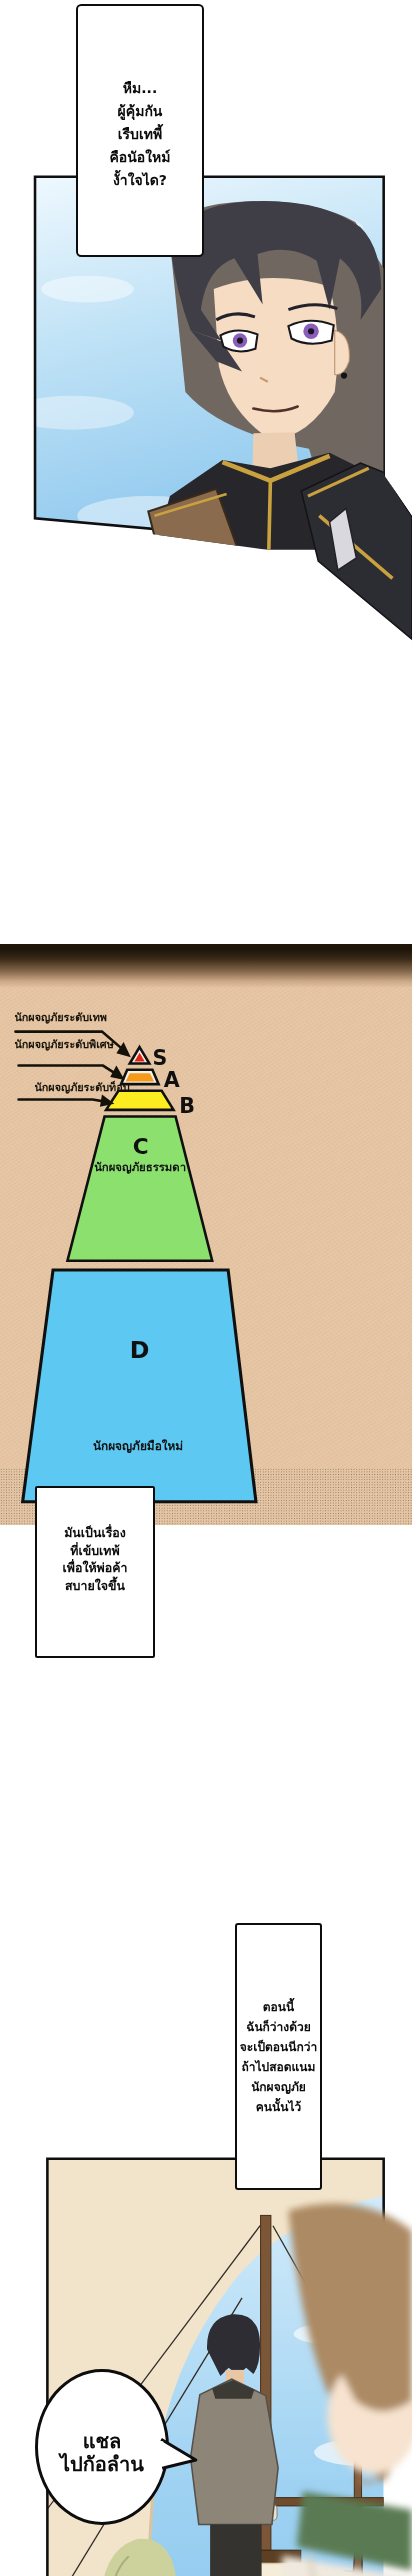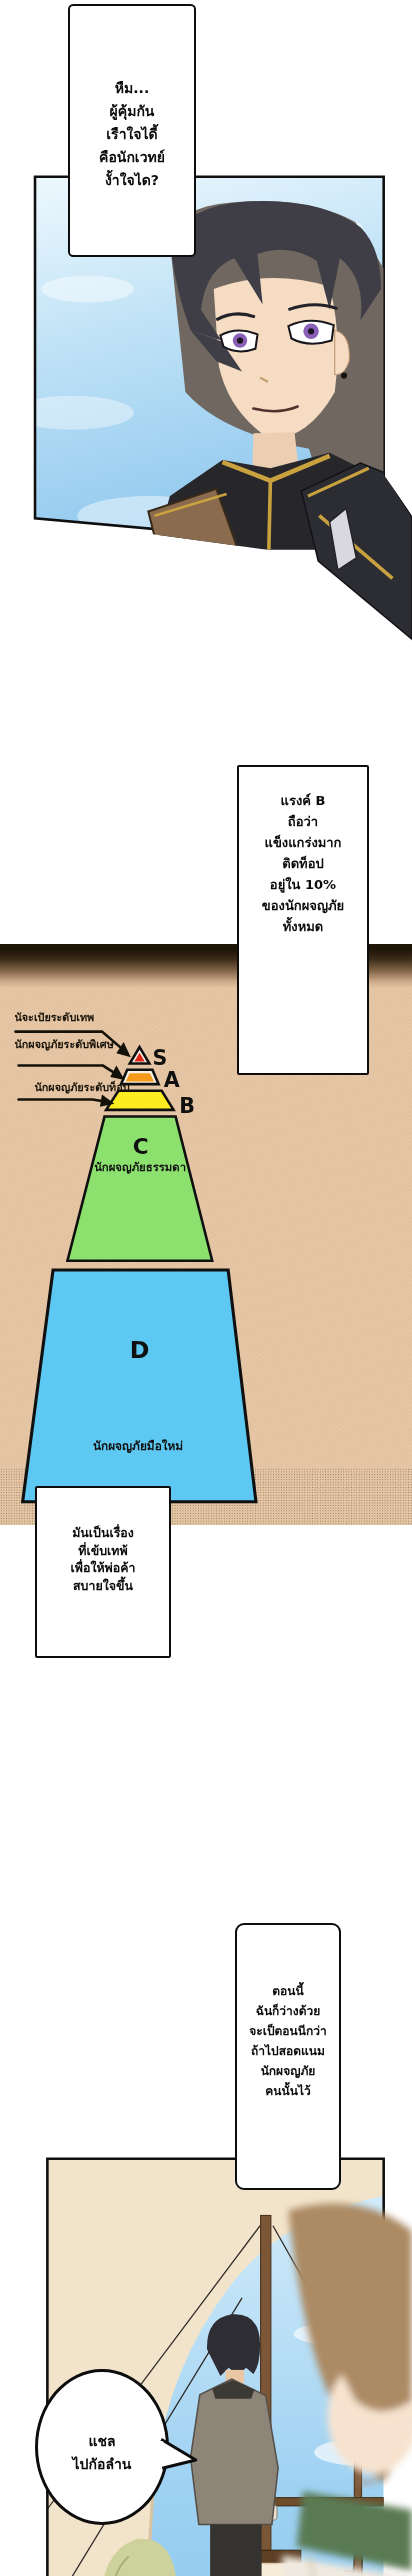--- a/index.html
+++ b/index.html
@@ -3,25 +3,25 @@
 <meta charset="utf-8">
 <style>
   html,body{margin:0;padding:0;background:#ffffff;}
   #page{position:relative;width:412px;height:4041px;background:#ffffff;overflow:hidden;
         font-family:"DejaVu Sans",sans-serif;}
   .abs{position:absolute;}
   svg{display:block;}
   .bubble{position:absolute;background:#ffffff;border:2.6px solid #0d0d0d;box-sizing:border-box;
           text-align:center;font-weight:bold;color:#0b0b0b;}
   .bubble .ln{display:block;}
-  .b1{left:68px;top:4.1px;width:128px;height:253px;border-radius:5.2px;font-size:14px;line-height:23px;padding-top:71px;}
+  .b1{left:76px;top:4.1px;width:128px;height:253px;border-radius:5.2px;font-size:14px;line-height:23px;padding-top:71px;}
   .b2{left:237px;top:765px;width:132px;height:310px;border-radius:2.1px;font-size:13px;line-height:21px;padding-top:23px;}
-  .b3{left:35px;top:1486px;width:136px;height:172px;border-radius:2.1px;font-size:12.4px;line-height:17.5px;padding-top:36px;}
-  .b4{left:235px;top:1923px;width:106px;height:267px;border-radius:9px;font-size:12px;line-height:20px;padding-top:56px;}
-  .b5{left:35px;top:2369px;width:134px;height:156px;border-radius:50%;border-width:3.1px;font-size:14px;line-height:23px;padding-top:58px;}
+  .b3{left:35px;top:1486px;width:120px;height:172px;border-radius:2.1px;font-size:12.4px;line-height:17.5px;padding-top:36px;}
+  .b4{left:235px;top:1923px;width:87px;height:267px;border-radius:3px;font-size:12px;line-height:20px;padding-top:72px;}
+  .b5{left:35px;top:2369px;width:134px;height:156px;border-radius:50%;border-width:3.1px;font-size:20px;line-height:23px;padding-top:58px;}
   .callout{position:absolute;left:14.4px;font-size:10.8px;font-weight:bold;color:#161208;white-space:nowrap;}
   .tan-panel{position:absolute;left:0;top:944px;width:412px;height:581px;background:#e5c5a3;}
   .tan-tex{position:absolute;inset:0;opacity:.5;background:
       repeating-linear-gradient(47deg, rgba(255,255,255,.07) 0 1px, rgba(0,0,0,0) 1px 3.6px),
       repeating-linear-gradient(-33deg, rgba(121,82,43,.08) 0 1px, rgba(0,0,0,0) 1px 3.1px);}
   .band-top{position:absolute;left:0;top:0;width:412px;height:44px;
       background:linear-gradient(180deg,#2a1d0f 0%,#1d1409 14%,#4a3односит20 0%,#3a2a18 34%,#8a6c4e 64%,#c9a787 84%,rgba(229,197,163,0) 100%);}
   .band-bot{position:absolute;left:0;top:524px;width:412px;height:57px;
       background:linear-gradient(180deg,rgba(229,197,163,0) 0%,#c9a787 28%,#7d6144 62%,#2a1c0e 92%,#150d05 100%);}
   .halftone{background-image:radial-gradient(rgba(0,0,0,.38) 0.5px, rgba(0,0,0,0) 0.8px);background-size:2.6px 2.6px;}
@@ -99,22 +99,22 @@
       <path d="M585,952 L700,898 L745,916 L800,1002 L800,1240 L618,1088 Z" fill="#2c2c33" stroke="#141418" stroke-width="3"></path>
       <path d="M620,1000 L762,1122" stroke="#c9a23f" stroke-width="7" fill="none"></path>
       <path d="M598,962 L716,908" stroke="#c9a23f" stroke-width="6" fill="none"></path>
       <polygon points="640,1012 672,986 692,1082 656,1106" fill="#d8d8de" stroke="#222228" stroke-width="3"></polygon>
     </g>
   </svg>
 
   <div class="bubble b1">
     <span class="ln">หืม...</span>
     <span class="ln">ผู้คุ้มกัน</span>
-    <span class="ln">เรืาใจไดี้</span>
-    <span class="ln">คือนักเวทย์</span>
+    <span class="ln">เรืบเทพี้</span>
+    <span class="ln">คือนัอใหม์</span>
     <span class="ln">งั้าใจได?</span>
   </div>
 
   <div class="tan-panel">
     <div class="tan-tex"></div>
     <div class="band-top halftone" style="background:linear-gradient(180deg,#201507 0%,#1d1409 12%,#3a2a18 34%,#8a6c4e 64%,#c9a787 84%,rgba(229,197,163,0) 100%);"></div>
     <div class="band-bot halftone"></div>
     <div class="wm">
       <div class="wm-logo">S</div>
       <div class="wm-text">anigliscans.com</div>
@@ -147,33 +147,24 @@
     <g stroke="#141208" stroke-width="5" fill="none" stroke-linecap="round">
       <path d="M30,2002 L198,2002 L240,2038"></path>
       <path d="M36,2068 L200,2068 L228,2086"></path>
       <path d="M36,2134 L180,2134 L204,2138"></path>
     </g>
     <polygon points="254,2052 226,2044 240,2022" fill="#141208"></polygon>
     <polygon points="242,2096 214,2090 226,2068" fill="#141208"></polygon>
     <polygon points="222,2142 194,2148 198,2124" fill="#141208"></polygon>
   </svg>
 
-  <div class="callout" style="top:1009px;">นัจะเปัยระดับเทพ</div>
+  <div class="callout" style="top:1009px;">นักผจญภัยระดับเทพ</div>
   <div class="callout" style="top:1036px;">นักผจญภัยระดับพิเศษ</div>
   <div class="callout" style="top:1079px;margin-left:20px;">นักผจญภัยระดับท็อป</div>
 
-  <div class="bubble b2">
-    <span class="ln">แรงค์ B</span>
-    <span class="ln">ถือว่า</span>
-    <span class="ln">แข็งแกร่งมาก</span>
-    <span class="ln">ติดท็อป</span>
-    <span class="ln">อยู่ใน 10%</span>
-    <span class="ln">ของนักผจญภัย</span>
-    <span class="ln">ทั้งหมด</span>
-  </div>
 
   <div class="bubble b3">
     <span class="ln">มันเป็นเรื่อง</span>
     <span class="ln">ที่เข้บเทพ้</span>
     <span class="ln">เพื่อให้พ่อค้า</span>
     <span class="ln">สบายใจขึ้น</span>
   </div>
 
   <svg class="abs" style="left:0;top:2138px;" width="412" height="675" viewBox="0 4150 800 1310">
     <defs>

